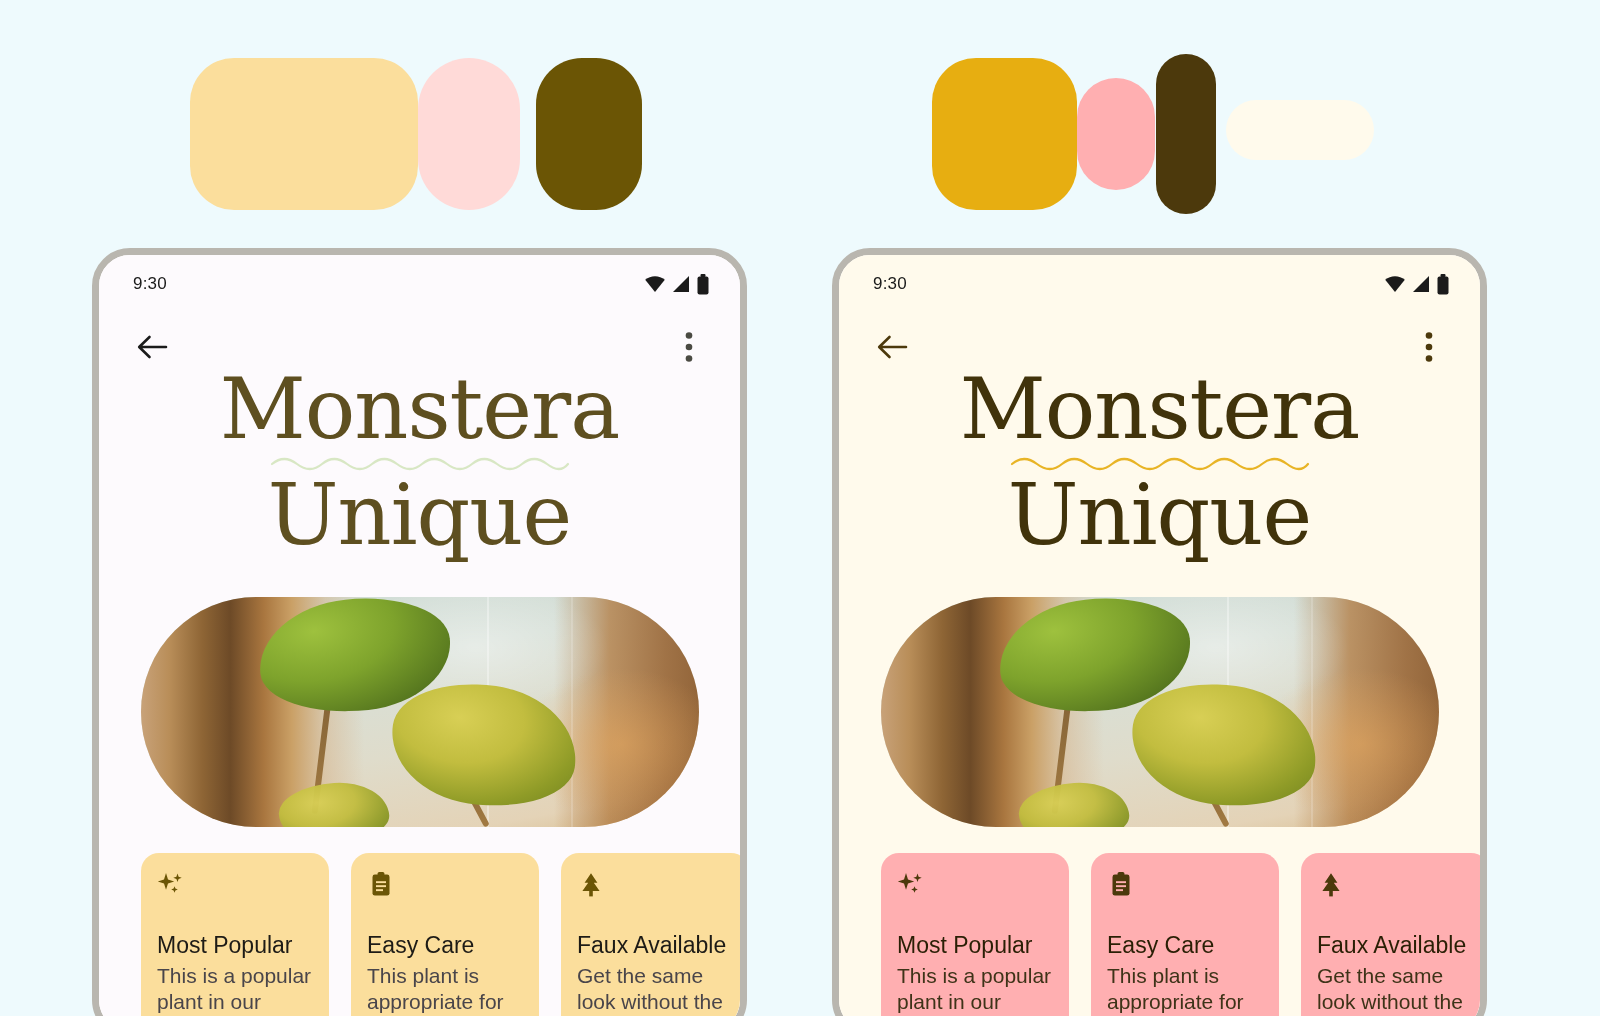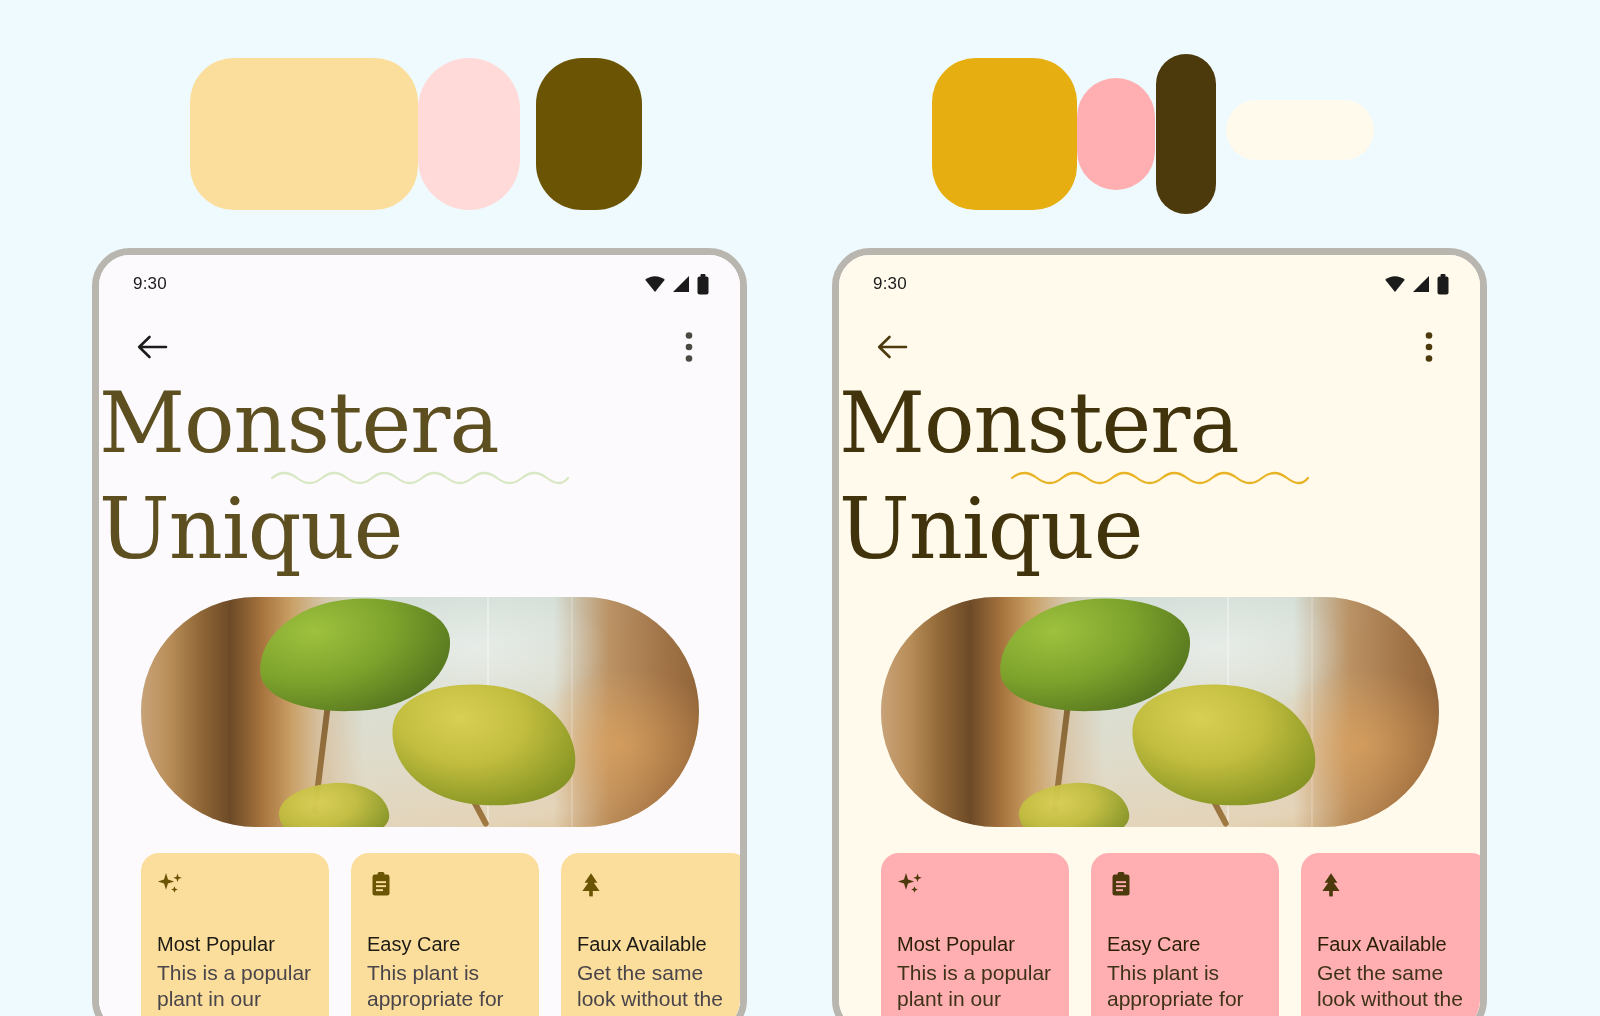--- a/index.html
+++ b/index.html
@@ -67,21 +67,22 @@
     width: 46px; height: 46px;
     display: flex; align-items: center; justify-content: center;
     border-radius: 50%;
     cursor: pointer;
   }
 
   
   .hero {
     position: absolute;
     left: 0; right: 0;
-    top: 126px;
+    top: 112px;
+    text-align: center;
   }
   .hero-line {
     font-family: "DejaVu Serif", "Liberation Serif", serif;
     font-weight: 400;
     line-height: 1.0;
     white-space: nowrap;
   }
   .wave-wrap {
     display: flex;
     justify-content: center;
@@ -144,21 +145,21 @@
     flex: 0 0 auto;
     border-radius: 18px;
     padding: 18px 16px 0 16px;
     overflow: hidden;
   }
   .card-icon {
     display: block;
     margin-bottom: 30px;
   }
   .card-title {
-    font-size: 20px;
+    font-size: 23px;
     font-family: "Liberation Sans", sans-serif;
     font-weight: 400;
     white-space: nowrap;
     line-height: 1.1;
     margin-bottom: 5px;
   }
   .card-body {
     font-size: 21px;
     line-height: 1.24;
     font-family: "Liberation Sans", sans-serif;

